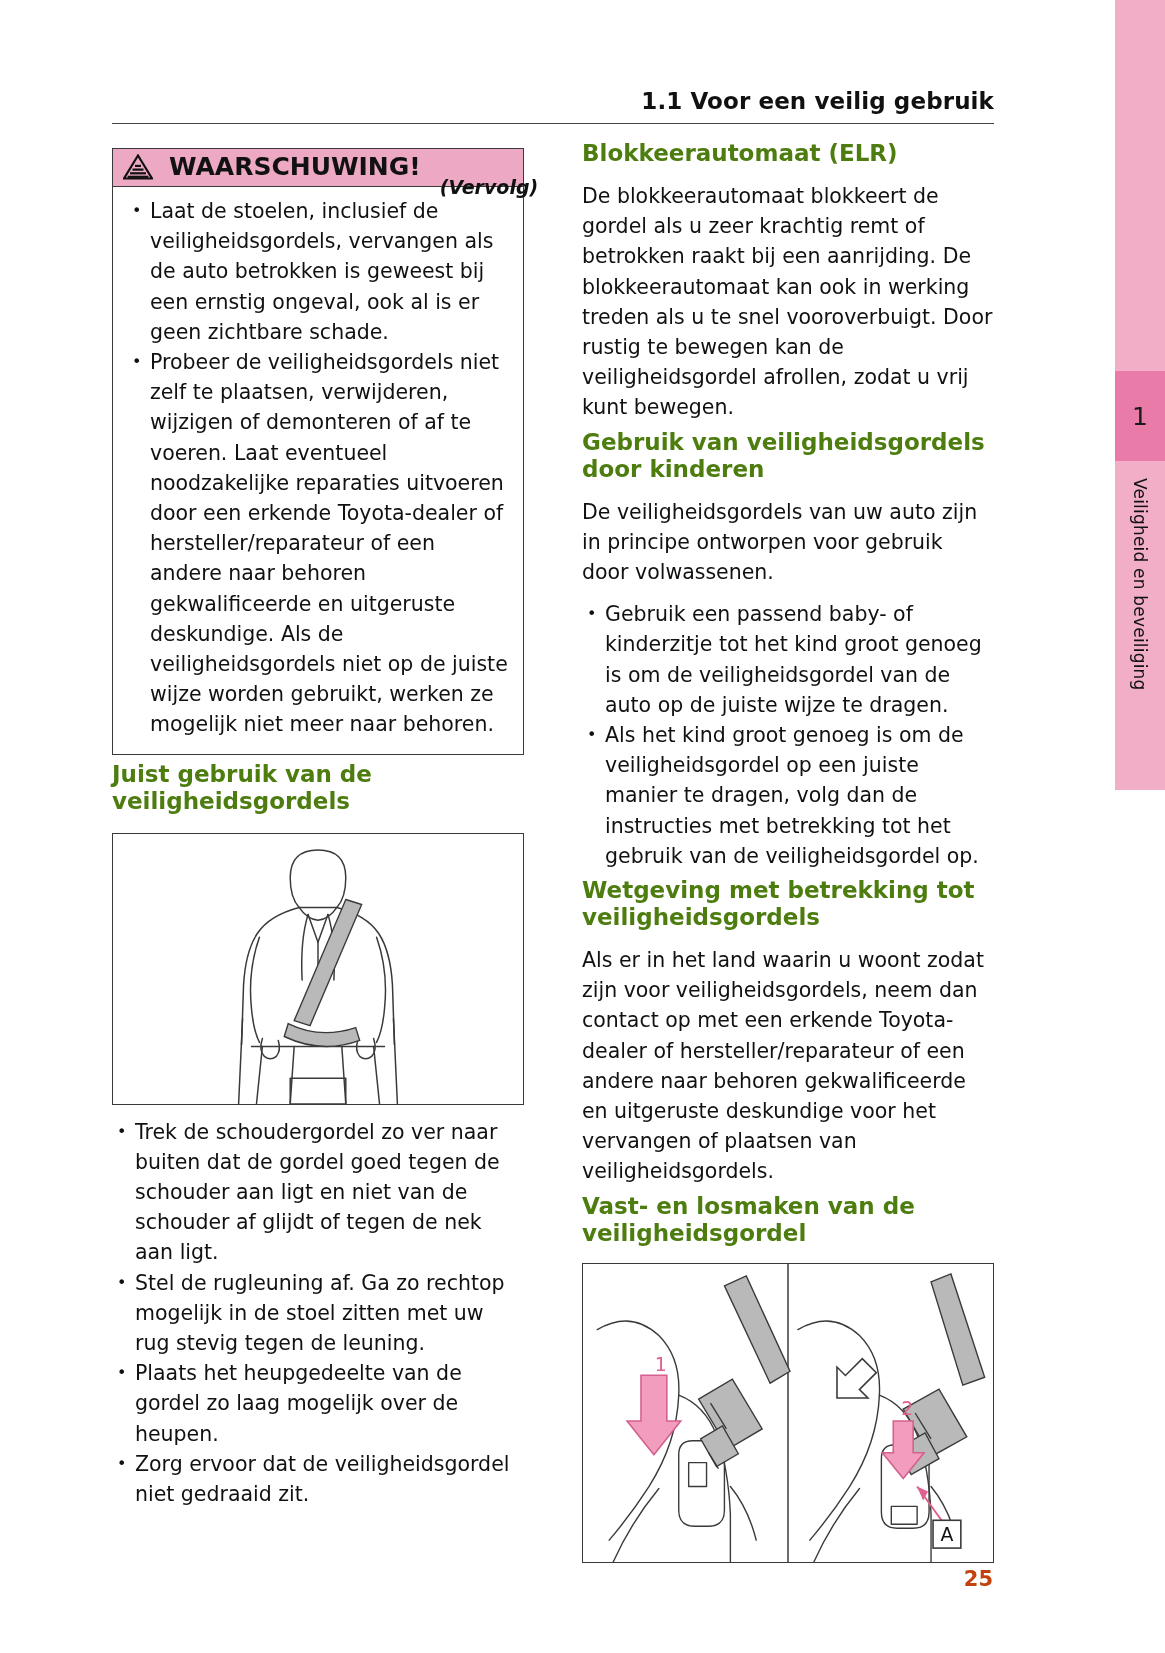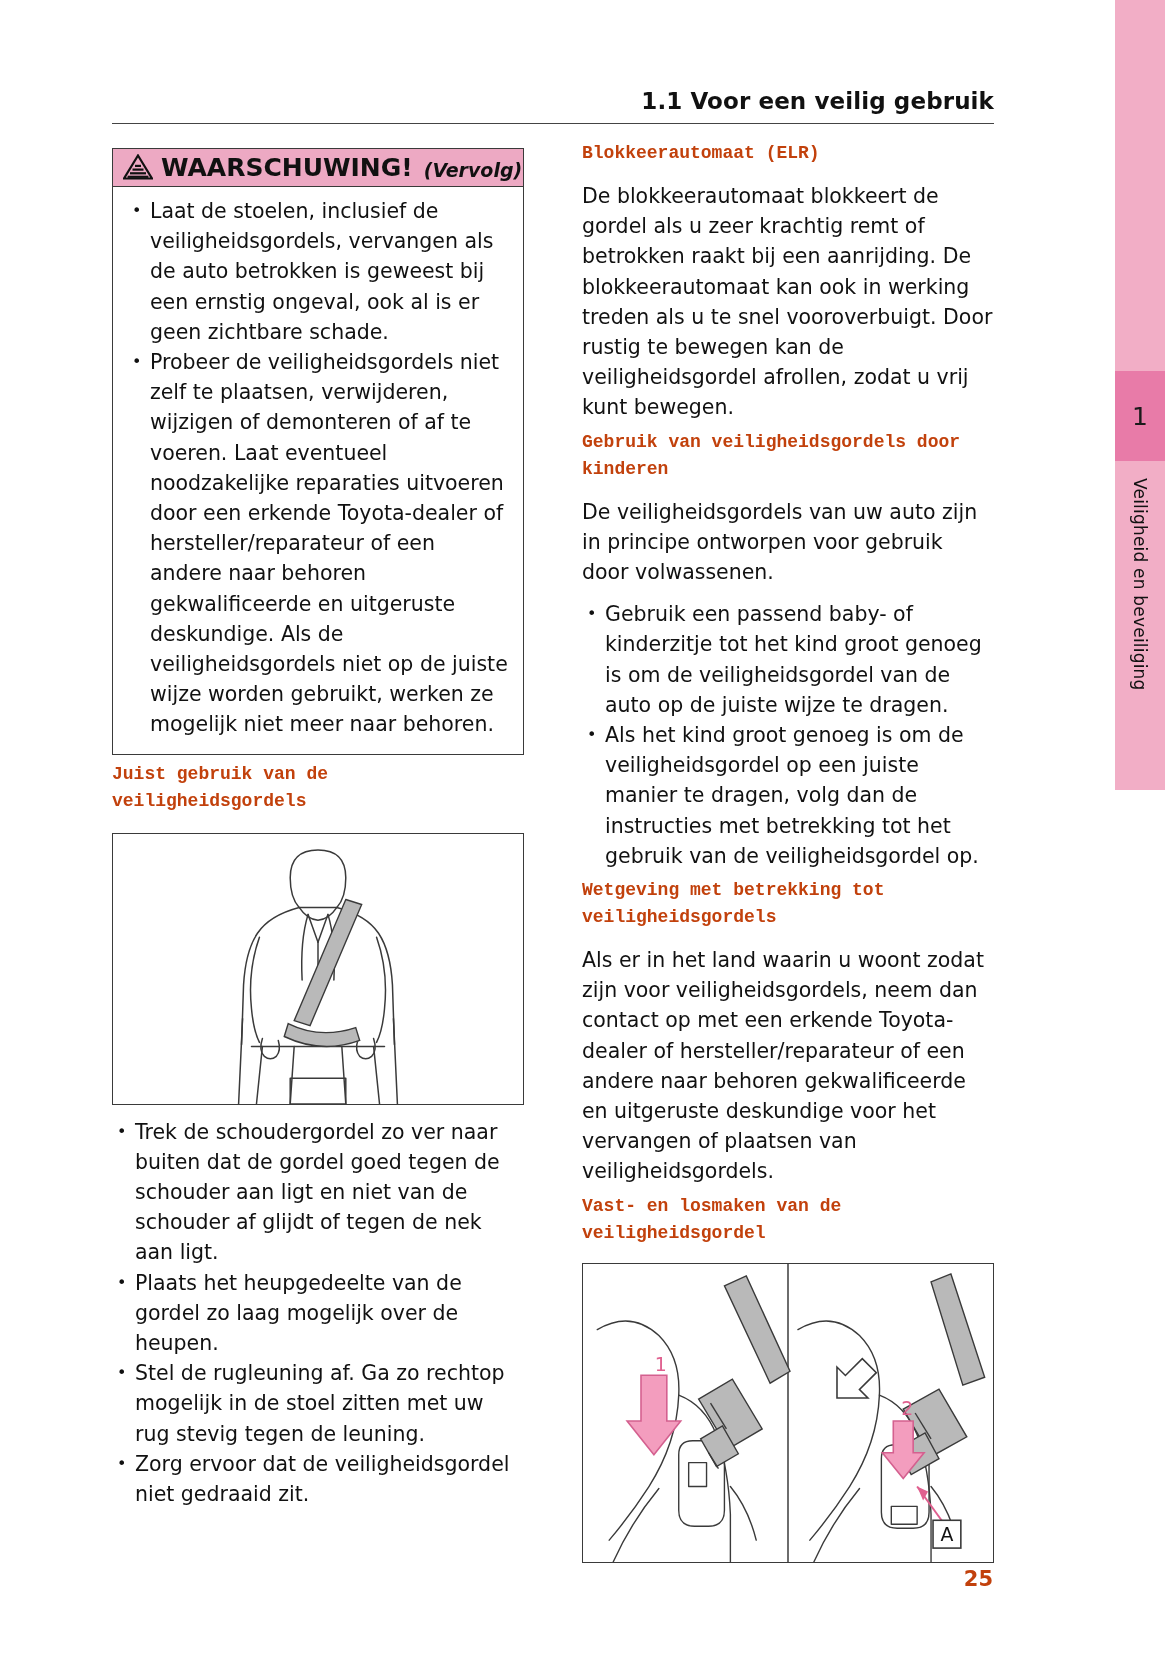--- a/index.html
+++ b/index.html
@@ -107,24 +107,24 @@
   }
 
   
   .warning-box {
     border: 1.6px solid #3a3a3a;
     width: 412px;
   }
   .warning-head {
     background: #eda9c3;
     border-bottom: 1.6px solid #3a3a3a;
-    padding: 14px 8px 6px 10px;
+    padding: 5px 8px 6px 10px;
     display: flex;
-    align-items: flex-end;
-    gap: 8px;
+    align-items: flex-start;
+    gap: 16px;
     height: 38px;
   }
   .warn-triangle { flex: 0 0 auto; display: block; }
   .warning-title {
     font-size: 25px;
     font-weight: bold;
     color: #111111;
     line-height: 1;
   }
   .warning-cont {
@@ -154,25 +154,24 @@
     position: absolute;
     left: 5px;
     top: 0;
     font-size: 16px;
     line-height: 30.2px;
     color: #111111;
   }
 
   
   .sec-head {
-    font-size: 18px;
-    font-weight: bold;
-    color: #c2410c;
+    font-size: 23px;
+    font-weight: bold;
+    color: #4d7c0f;
     line-height: 27px;
-    font-family: Liberation Mono, monospace;
   }
   .para {
     font-size: 20.5px;
     line-height: 30.2px;
     color: #111111;
   }
 
   .mt-head  { margin-top: 6px; }
   .mt-para  { margin-top: 14px; }
   .mt-list  { margin-top: 12px; }
@@ -280,22 +279,22 @@
         <g fill="#b9b9b9" stroke="#3a3a3a" stroke-width="1.4">
           <path d="M234 66 l16 5 l-52 122 l-16 -5 z"></path>
 
           <path d="M176 191 q32 16 68 4 l4 13 q-38 14 -76 -4 z"></path>
         </g>
       </svg>
     </div>
 
     <ul class="bullets mt-list">
       <li>Trek de schoudergordel zo ver naar buiten dat de gordel goed tegen de schouder aan ligt en niet van de schouder af glijdt of tegen de nek aan ligt.</li>
+      <li>Stel de rugleuning af. Ga zo rechtop mogelijk in de stoel zitten met uw rug stevig tegen de leuning.</li>
       <li>Plaats het heupgedeelte van de gordel zo laag mogelijk over de heupen.</li>
-      <li>Stel de rugleuning af. Ga zo rechtop mogelijk in de stoel zitten met uw rug stevig tegen de leuning.</li>
       <li>Zorg ervoor dat de veiligheidsgordel niet gedraaid zit.</li>
     </ul>
   </div>
 
   <div class="col-right">
 
     <div class="sec-head">Blokkeerautomaat (ELR)</div>
     <div class="para mt-para">De blokkeerautomaat blokkeert de gordel als u zeer krachtig remt of betrokken raakt bij een aanrijding. De blokkeerautomaat kan ook in werking treden als u te snel vooroverbuigt. Door rustig te bewegen kan de veiligheidsgordel afrollen, zodat u vrij kunt bewegen.</div>
 
     <div class="sec-head mt-head">Gebruik van veiligheidsgordels door kinderen</div>

